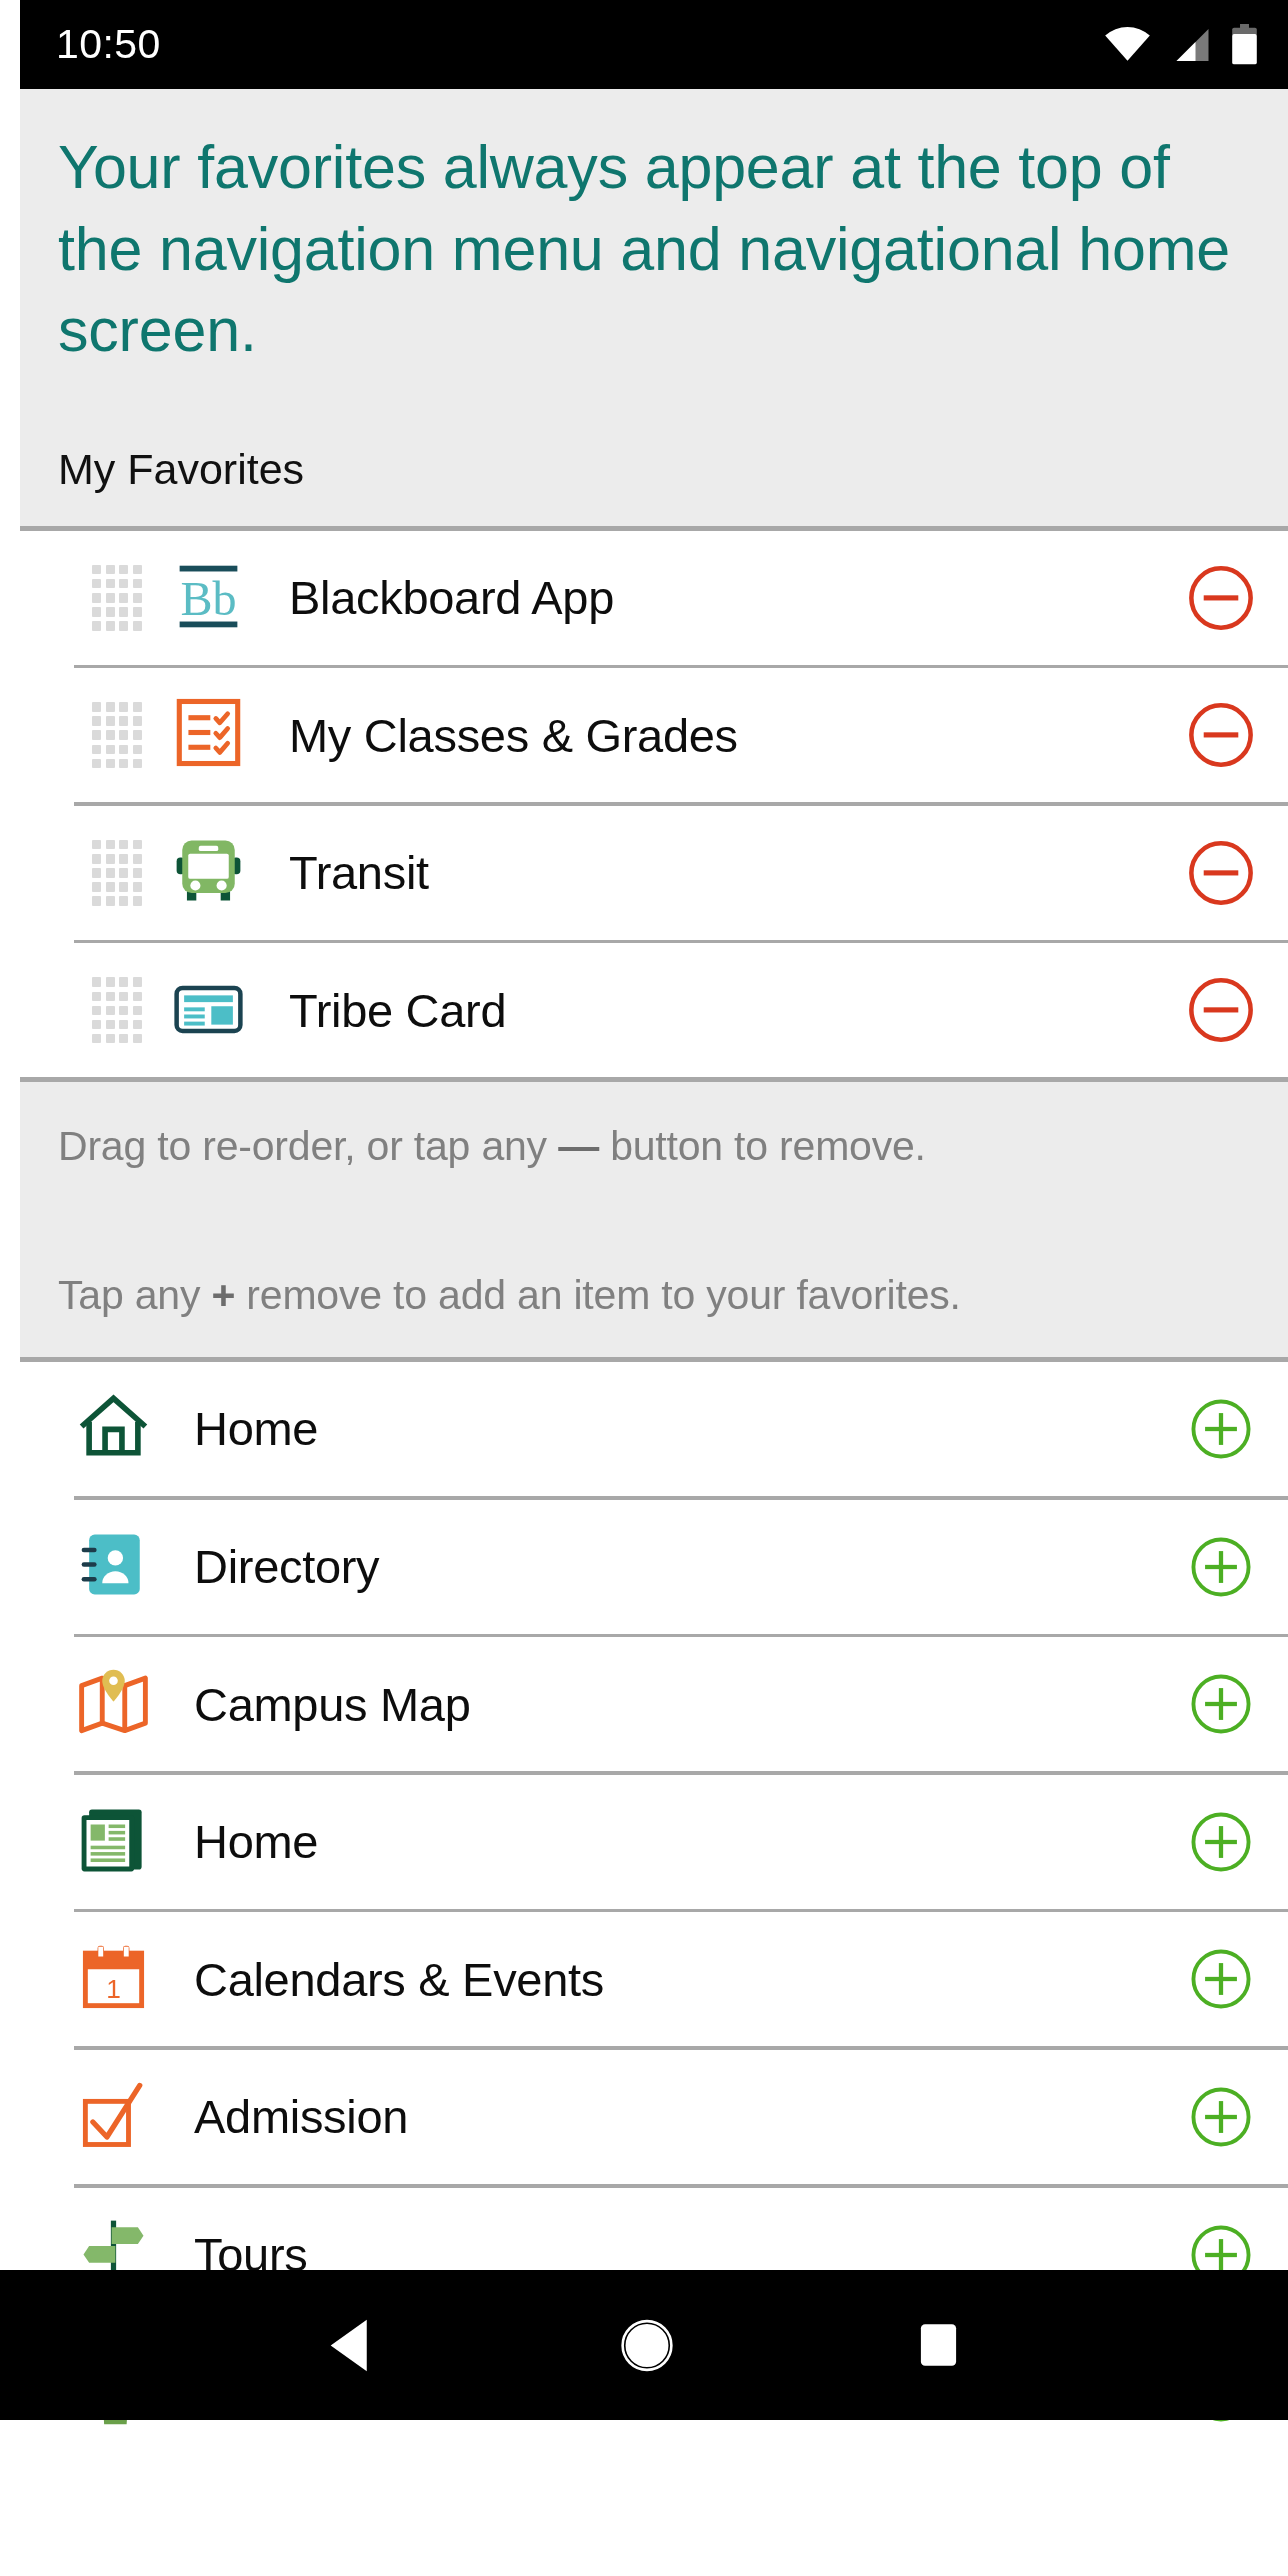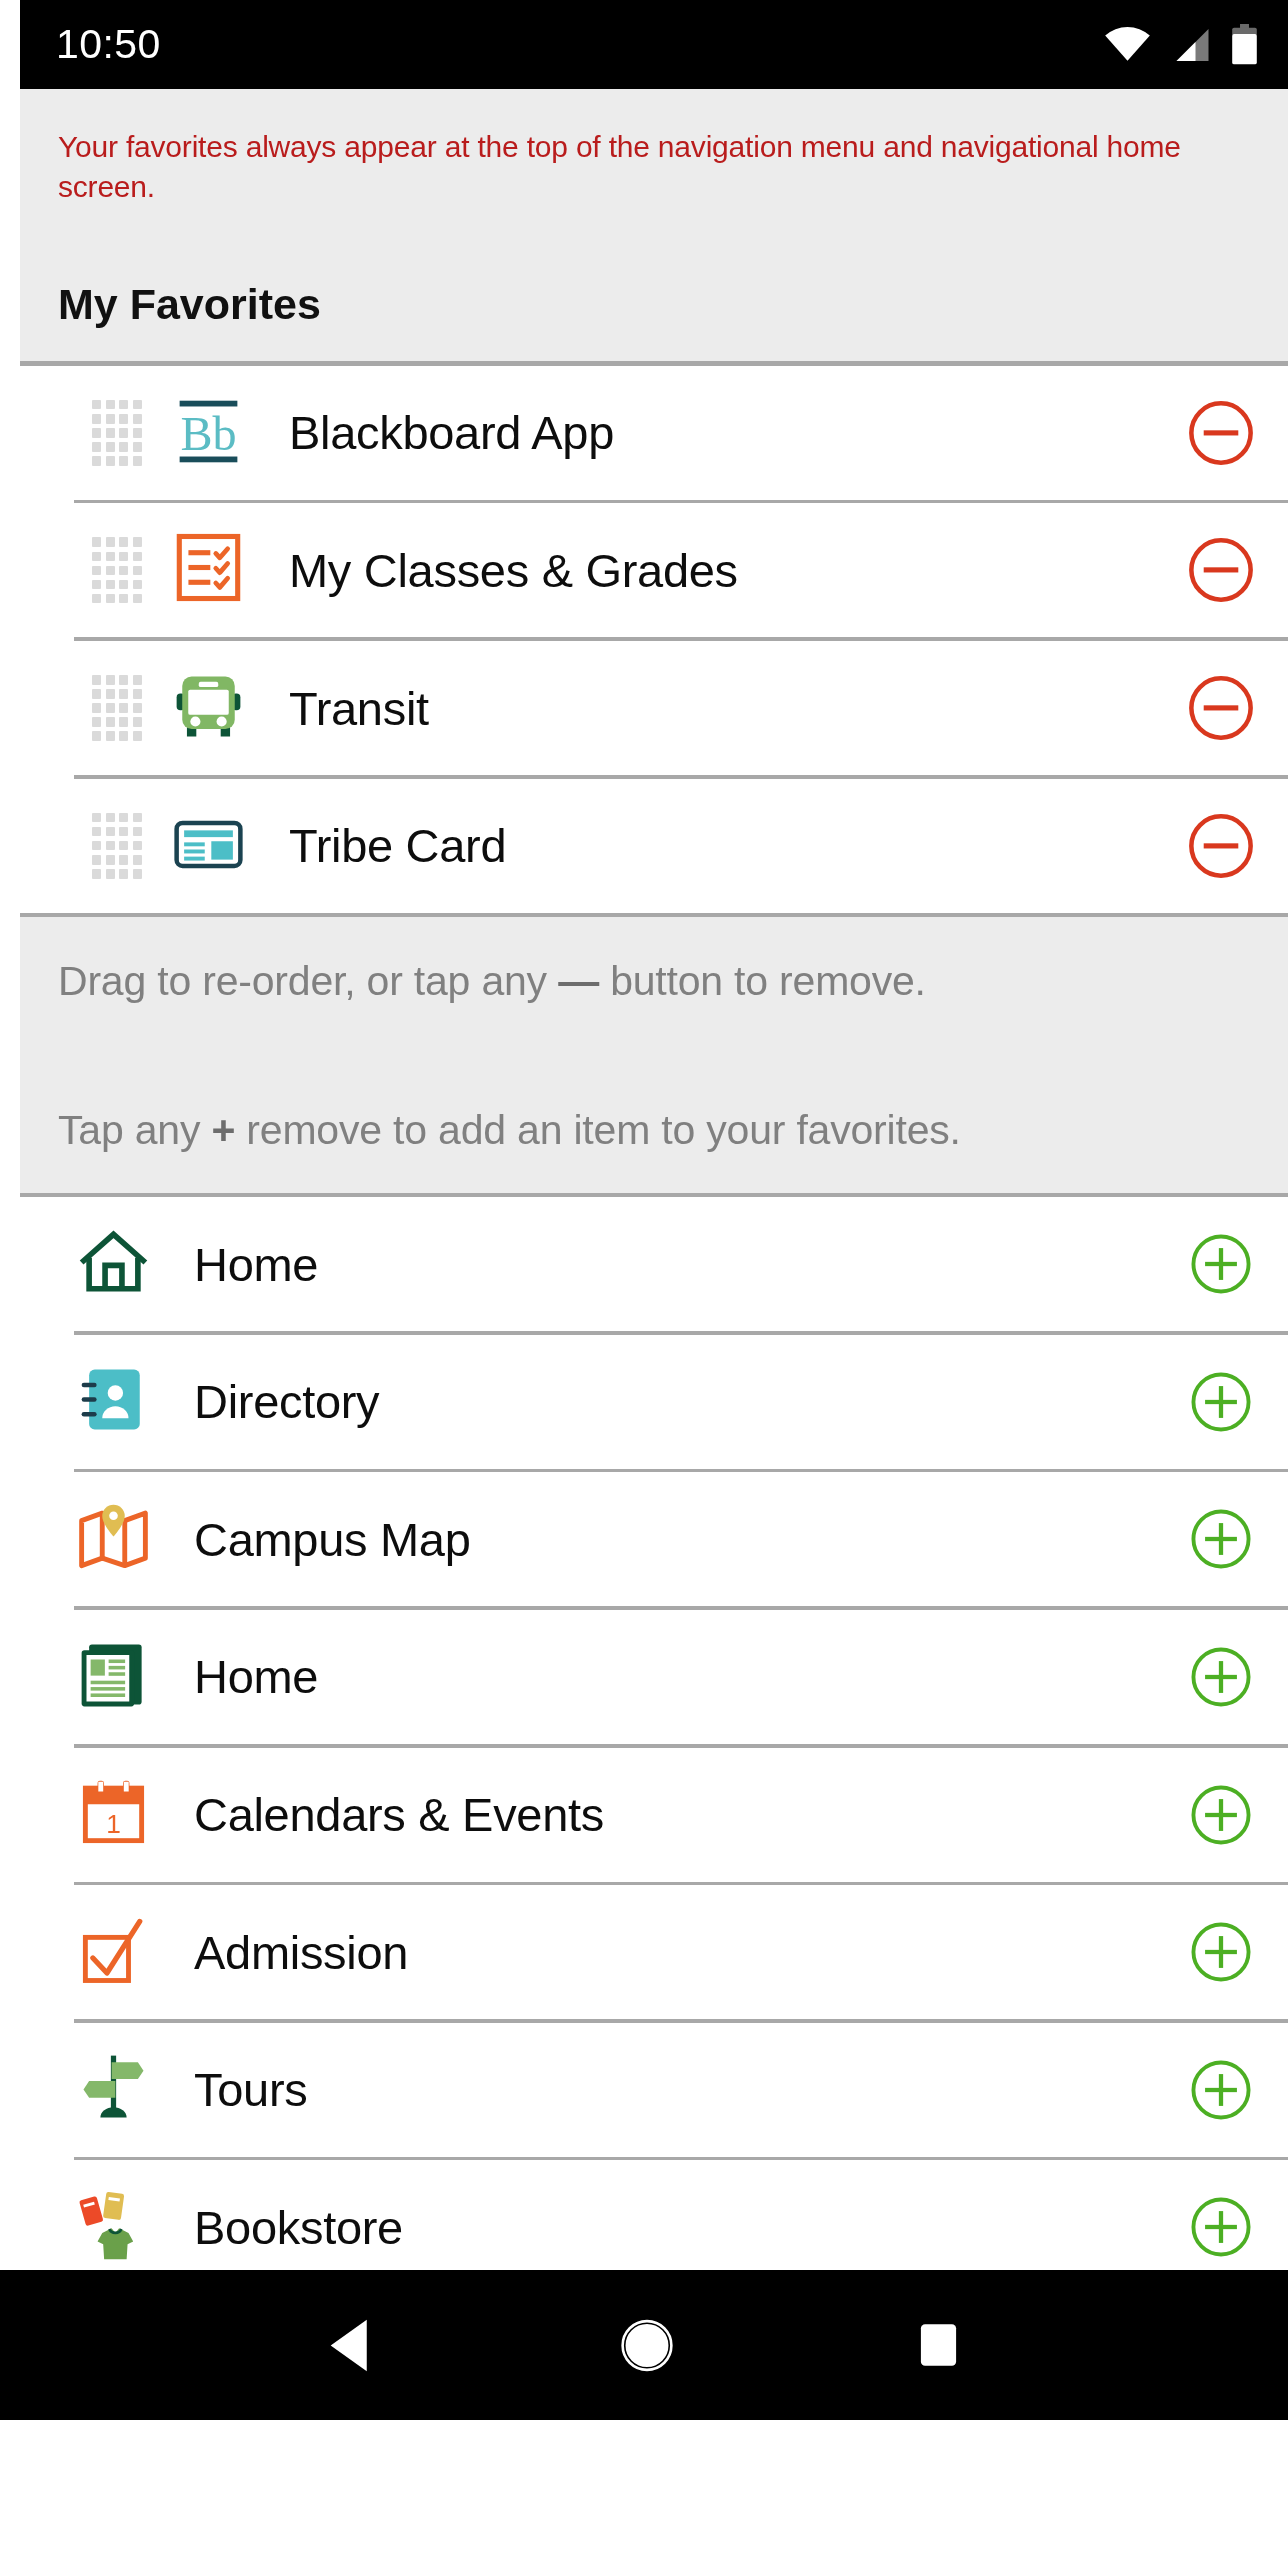--- a/index.html
+++ b/index.html
@@ -32,24 +32,24 @@
     color:#fff; font-size:54px; font-weight:700; margin-left:61px; flex:1;
     line-height:1; letter-spacing:0.2px;
   }
   .account-icon { width:66px; height:66px; margin-right:7.2px; }
 
   
   .intro {
     background:#ececec; padding:38px 38px 0 38px;
   }
   .intro-text {
-    font-size:30px; color:#b91c1c; line-height:1.34; letter-spacing:-0.2px;
+    font-size:61px; color:#0f766e; line-height:1.34; letter-spacing:-0.2px;
   }
   .fav-heading {
-    font-size:43px; font-weight:700; color:#111;
+    font-size:43px; font-weight:400; color:#111;
     margin-top:73px; padding-bottom:32px;
   }
 
   
   .divider-strong { height:4.5px; background:#a8a8a8; }
   .divider-inset { height:3.6px; background:#a8a8a8; margin-left:54px; }
 
   .row {
     height:134px; background:#fff;
     display:flex; align-items:center; padding:0 0 0 54px;

